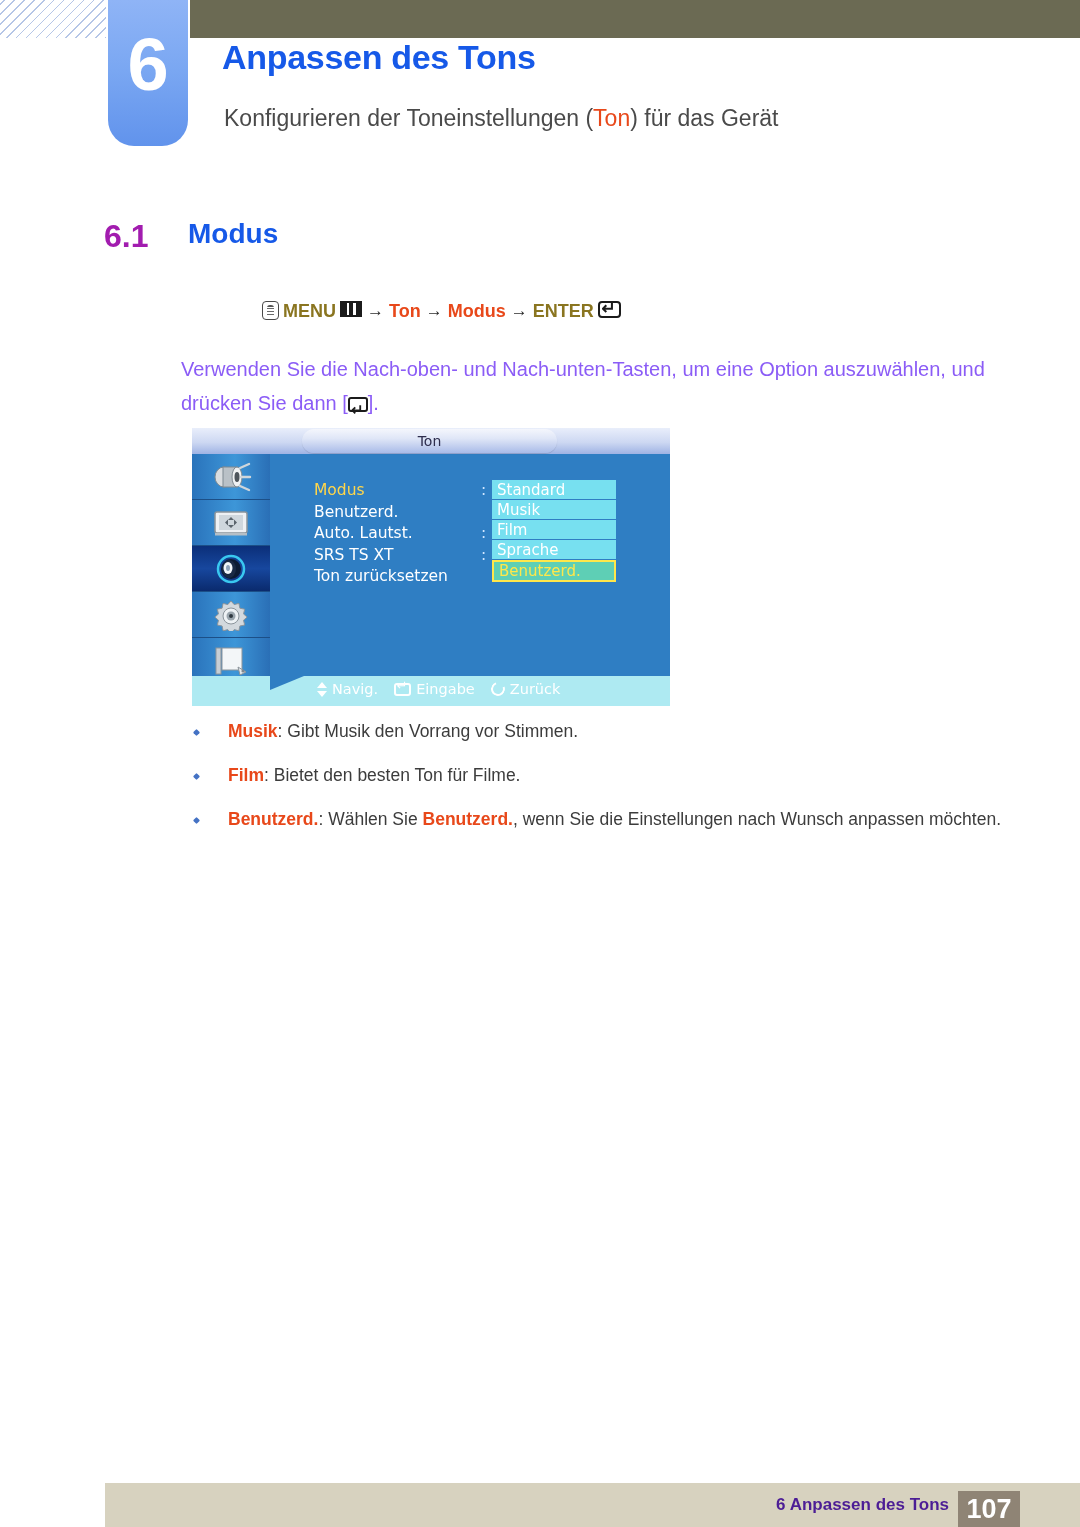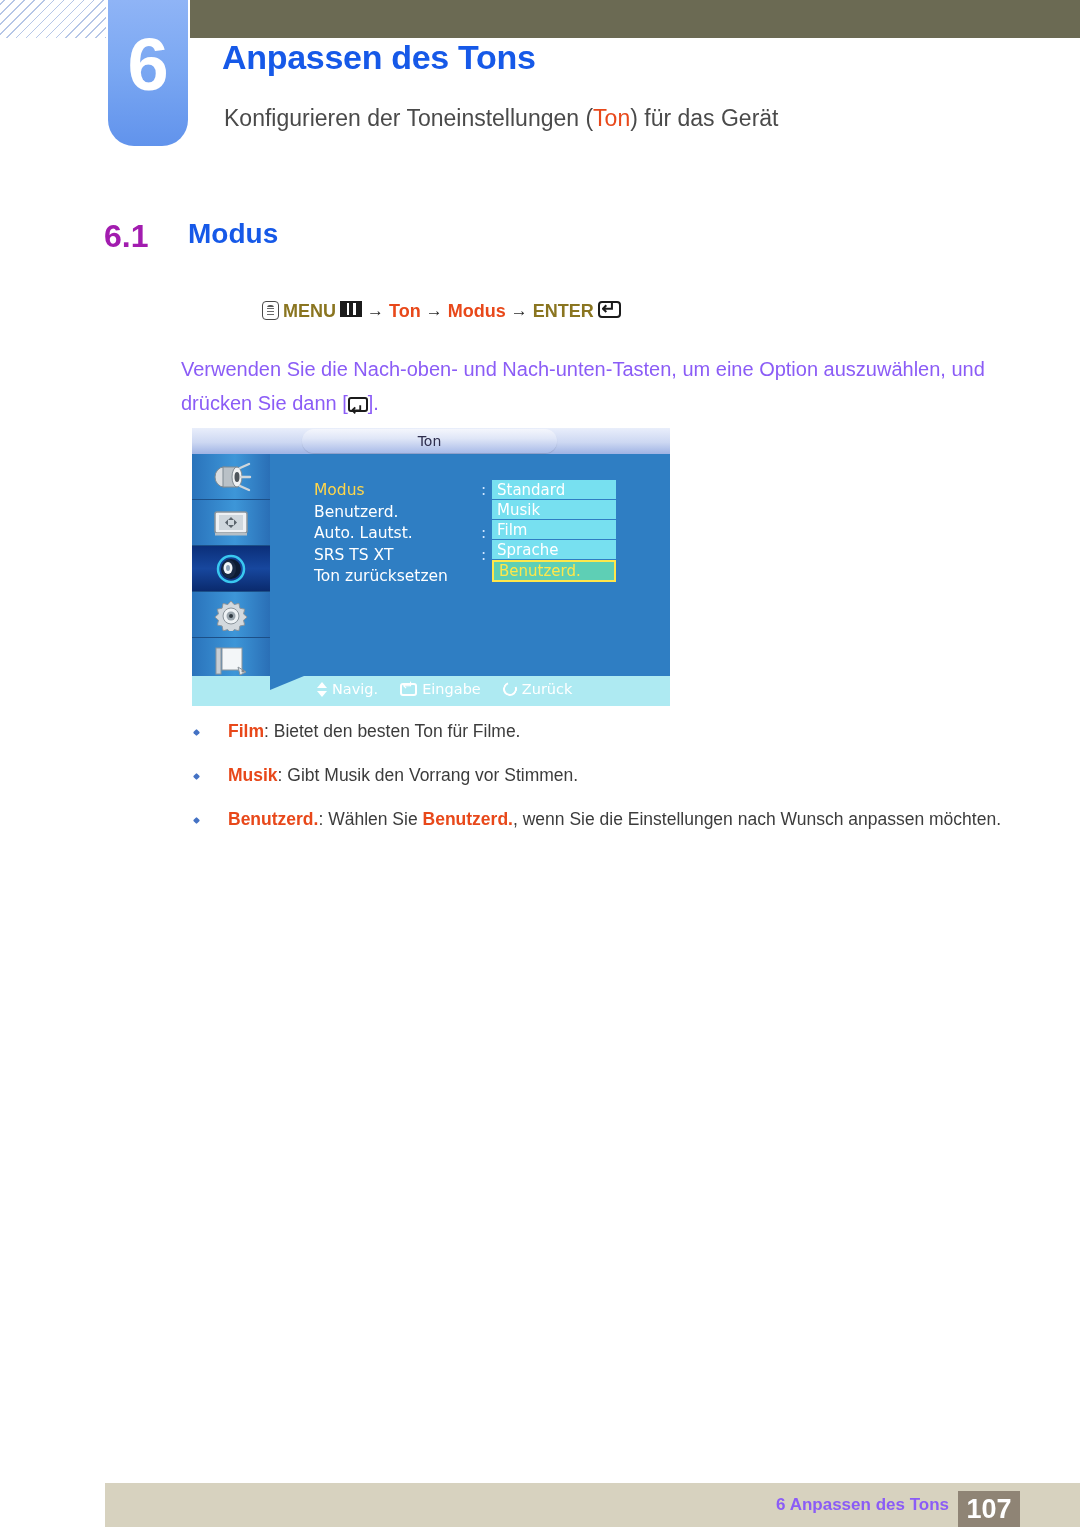--- a/index.html
+++ b/index.html
@@ -168,21 +168,21 @@
     position: absolute; left: 0; right: 0; bottom: 0; height: 30px;
     background: #aeeaf2;
   }
   .osd-bottom .notch {
     position: absolute; left: 78px; top: 0; width: 34px; height: 14px;
     background: #2f7ec3;
     clip-path: polygon(0 0, 100% 0, 0 100%);
   }
   .osd-hints {
     position: absolute; left: 125px; top: 2px; height: 22px;
-    display: flex; align-items: center; gap: 22px;
+    display: flex; align-items: center; gap: 16px;
     color: #ffffff; font-size: 14.5px;
   }
   .osd-hints span.g { display: inline-flex; align-items: center; gap: 5px; }
   .ico-updown {
     display:inline-block; width: 10px; height: 15px; position: relative;
   }
   .ico-updown::before, .ico-updown::after {
     content:""; position:absolute; left:0; border-left:5px solid transparent;
     border-right:5px solid transparent;
   }
@@ -212,21 +212,21 @@
   }
   .bl b { color: #e8481a; font-weight: bold; }
 
   
   .footer-bar {
     position: absolute; left: 105px; bottom: 0; width: 975px; height: 44px;
     background: #d7d2bf;
   }
   .footer-text {
     position: absolute; right: 131px; bottom: 12px;
-    font-size: 17px; font-weight: bold; color: #8b5cf6;
+    font-size: 17px; font-weight: bold; color: #4c1d95;
   }
   .footer-pg {
     position: absolute; right: 60px; bottom: 0px; width: 62px; height: 36px;
     background: #8f8475; color: #ffffff;
     font-size: 27px; font-weight: bold;
     display: flex; align-items: center; justify-content: center;
   }
 </style>
 </head>
 <body>
@@ -347,23 +347,23 @@
           <span class="ico-back"></span>
           <span>Zurück</span>
         </span>
       </div>
 
     </div>
   </div>
 
   <div class="bullets">
 
+    <div class="bl"><b>Musik</b><span>: </span><span>Gibt Musik den Vorrang vor Stimmen.</span></div>
+
     <div class="bl"><b>Film</b><span>: </span><span>Bietet den besten Ton für Filme.</span></div>
-
-    <div class="bl"><b>Musik</b><span>: </span><span>Gibt Musik den Vorrang vor Stimmen.</span></div>
 
 
     <div class="bl"><b>Benutzerd.</b><span>: </span><span>Wählen Sie </span><b>Benutzerd.</b><span>, wenn Sie die Einstellungen nach Wunsch anpassen möchten.</span></div>
   </div>
 
   <div class="footer-bar"></div>
   <div class="footer-text">6 Anpassen des Tons</div>
   <div class="footer-pg">107</div>
 
 </div>

